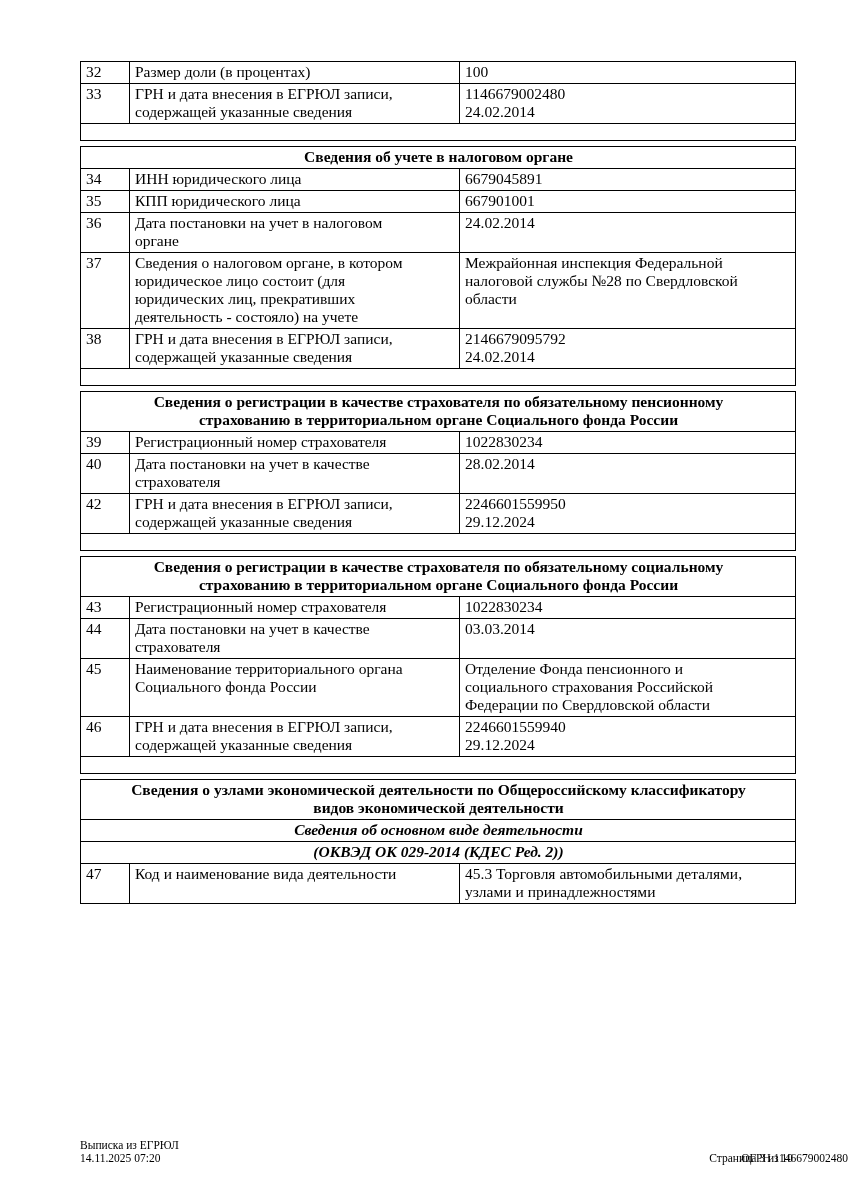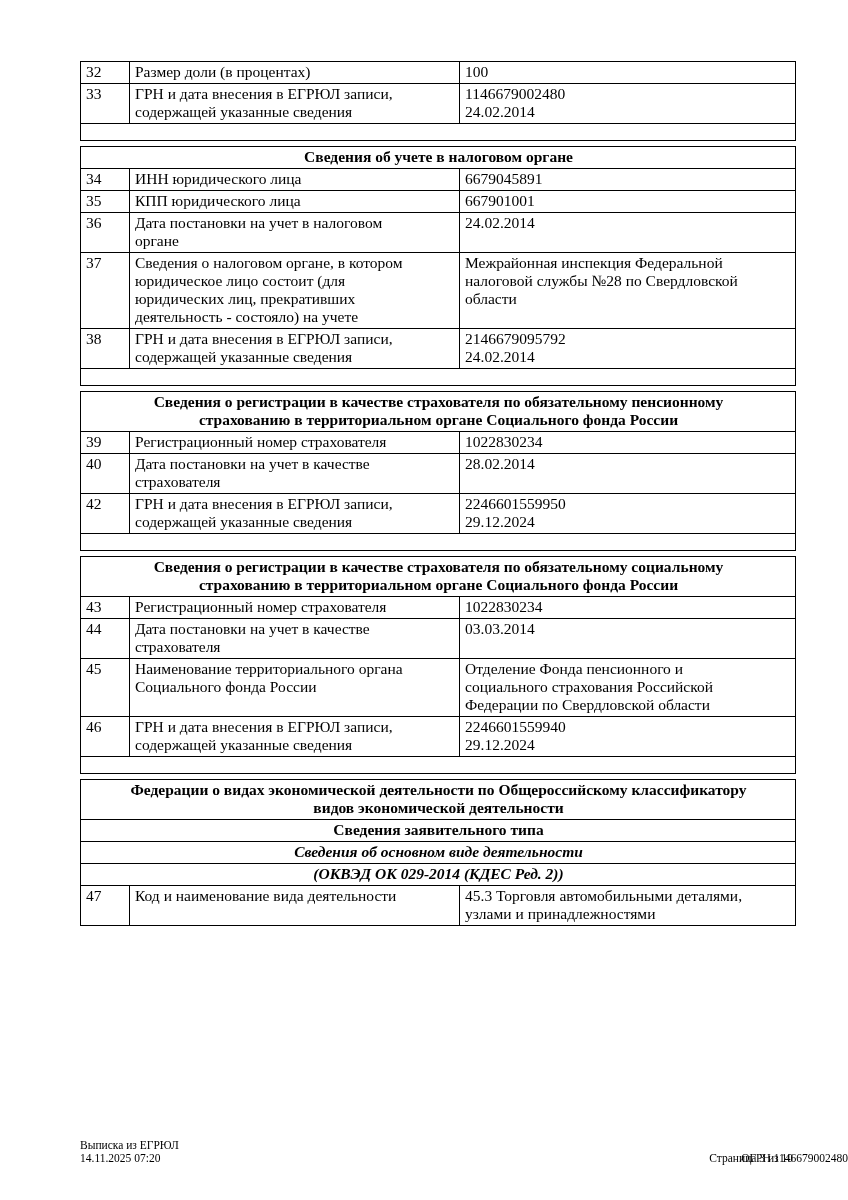--- a/index.html
+++ b/index.html
@@ -219,25 +219,22 @@
     </table>
 
   <table class="sec">
     <colgroup>
         <col style="width:49px">
         <col style="width:330px">
         <col style="width:336px">
       </colgroup>
     <tbody>
         <tr>
-      <td class="hdr-cell" colspan="3">Федерации о видах экономической деятельности по Общероссийскому классификатору
+      <td class="hdr-cell" colspan="3">Сведения о узлами экономической деятельности по Общероссийскому классификатору
 видов экономической деятельности</td>
-    </tr>
-    <tr>
-      <td class="hdr-cell" colspan="3">Сведения заявительного типа</td>
     </tr>
     <tr>
       <td class="hdr-cell hdr-bold-italic" colspan="3">Сведения об основном виде деятельности</td>
     </tr>
     <tr>
       <td class="hdr-cell hdr-italic" colspan="3">(ОКВЭД ОК 029-2014 (КДЕС Ред. 2))</td>
     </tr>
     <tr>
       <td class="num-cell">47</td>
       <td class="label-cell">Код и наименование вида деятельности</td>

